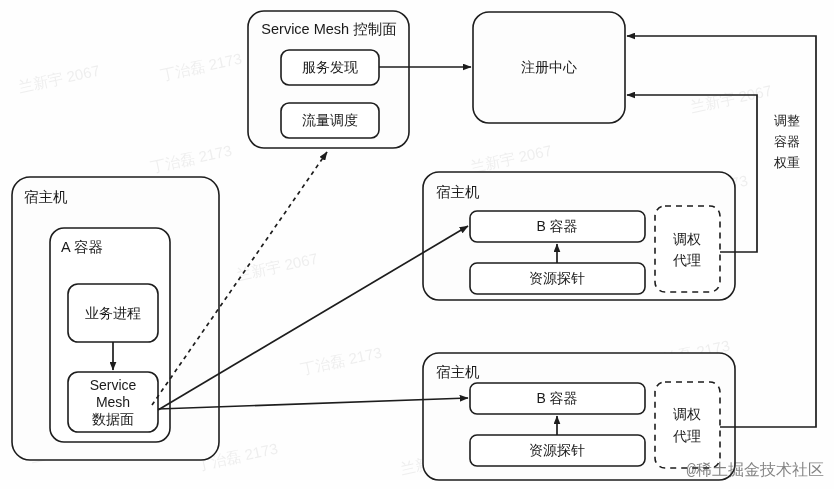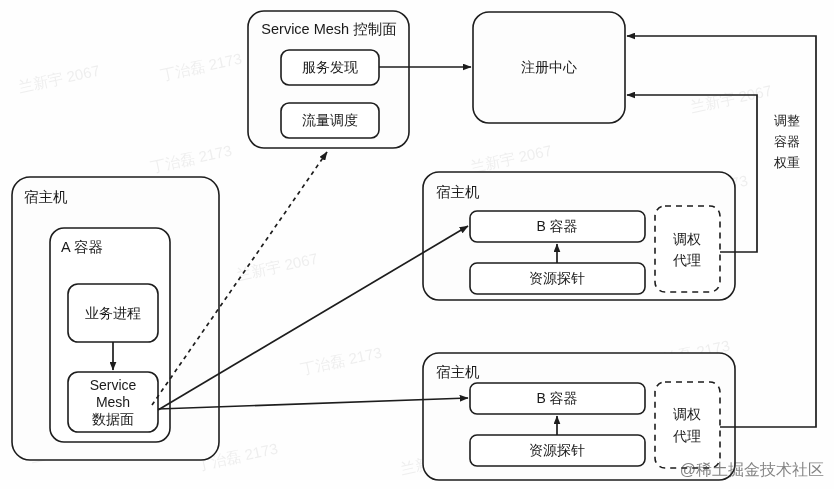--- a/index.html
+++ b/index.html
@@ -79,21 +79,21 @@
     pointer-events: none;
     transform: rotate(-12deg);
     user-select: none;
   }
   .brand-watermark {
     position: absolute;
     right: 10px;
     bottom: 8px;
     color: rgba(55, 55, 55, 0.62);
     font-size: 16px;
-    font-family: Liberation Sans, sans-serif;
+    font-family: Liberation Mono, monospace;
     white-space: nowrap;
     pointer-events: none;
     user-select: none;
   }
 </style>
 </head>
 <body>
 
 <div id="canvas">
 

